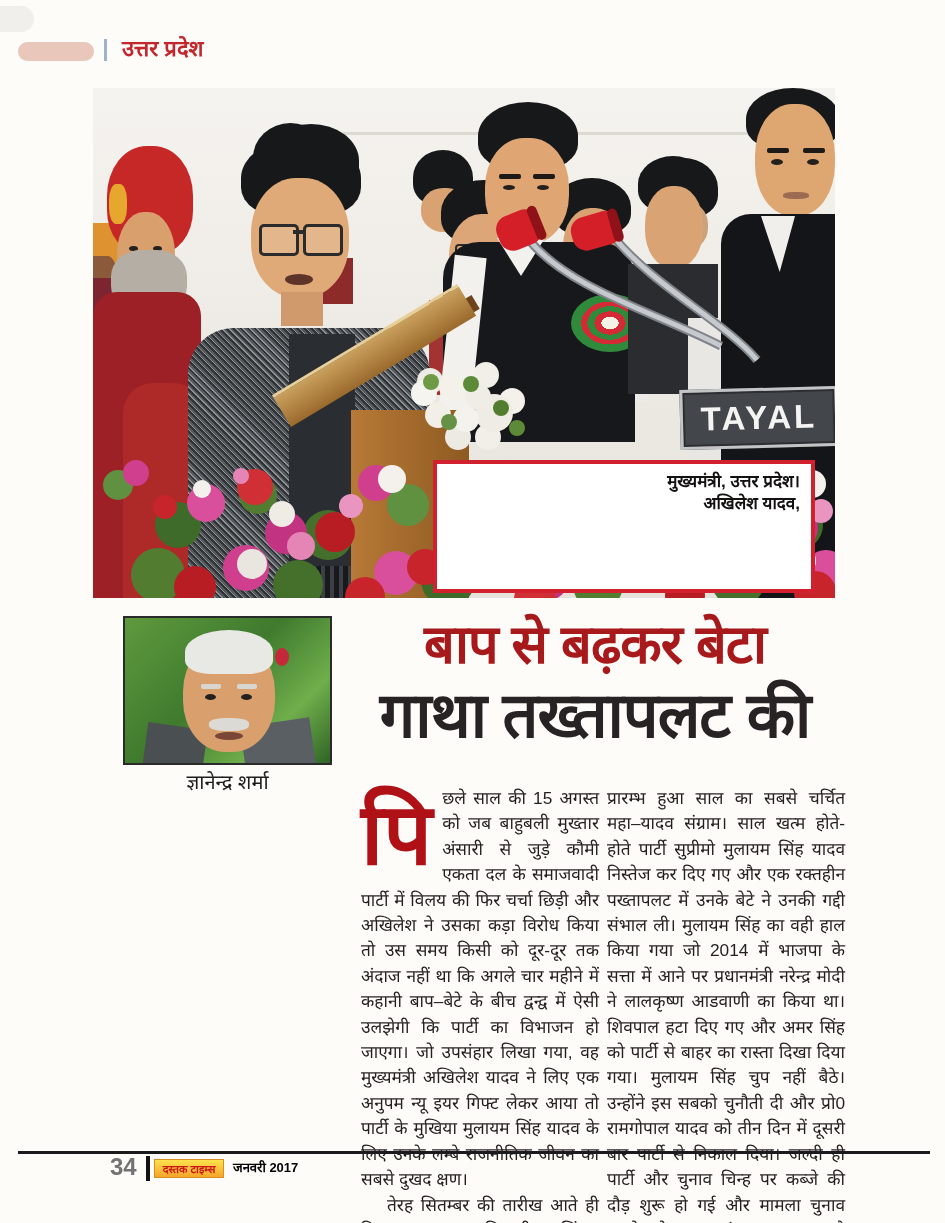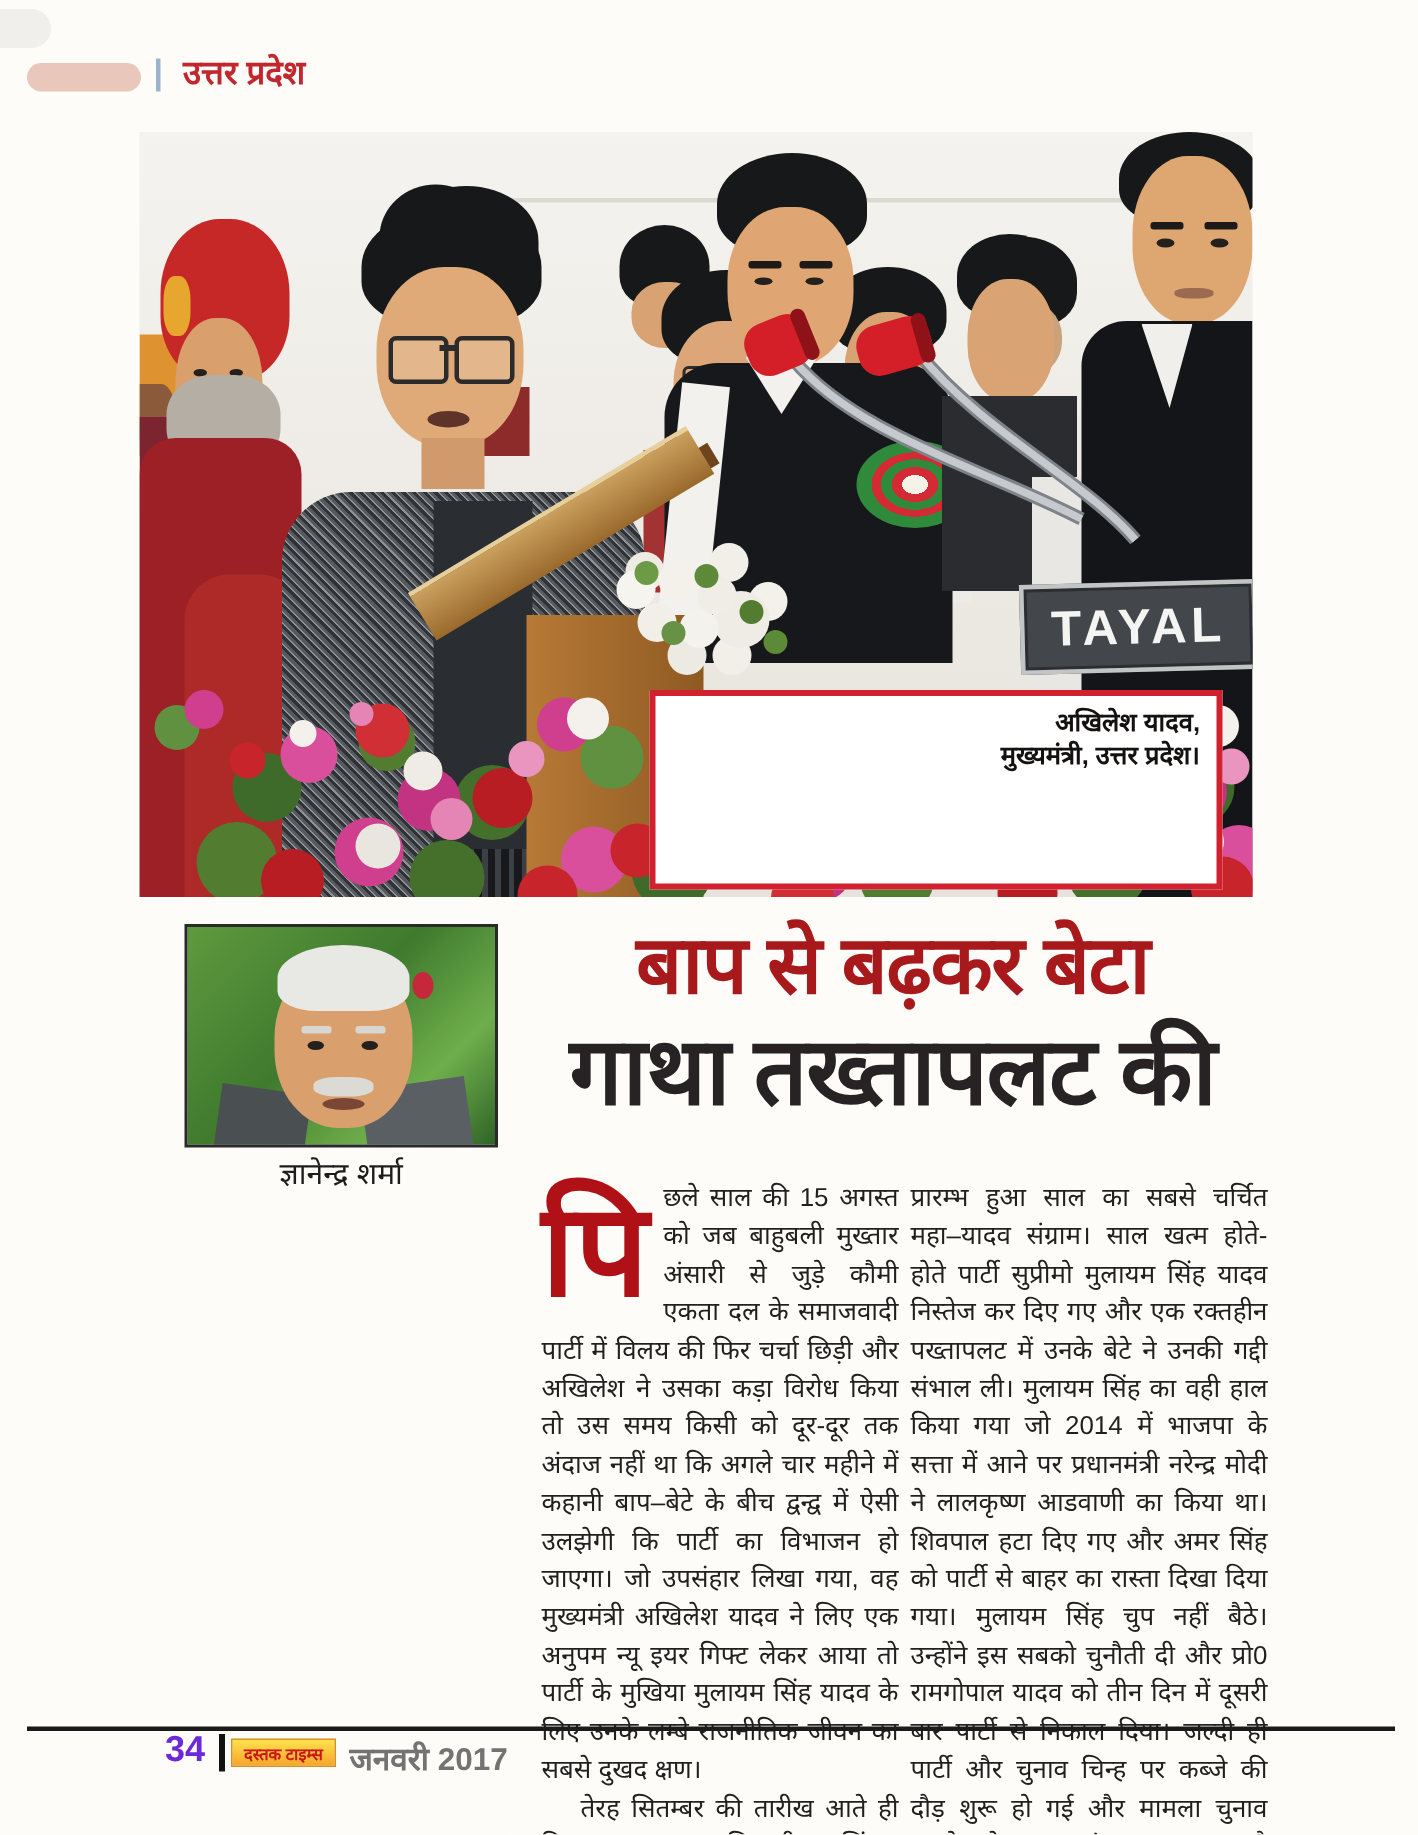--- a/index.html
+++ b/index.html
@@ -34,25 +34,25 @@
   .headline .l2{font-size:63px;line-height:78px;font-weight:bold;color:#272324;letter-spacing:-1px;}
   
   .standfirst{left:100px;top:812px;width:254px;font-size:23.5px;line-height:27.8px;color:#181414;}
   .col{font-size:17.3px;line-height:25.4px;color:#231f1f;text-align:justify;}
   .col2{left:361px;top:786px;width:238px;}
   .col3{left:607px;top:786px;width:238px;}
   .dropcap{float:left;color:#b01116;font-size:86px;line-height:88px;font-weight:bold;margin:4px 10px 0 0;}
   .p2{margin:0;text-indent:26px;}
   
   .f-rule{left:18px;top:1151px;width:912px;height:2.5px;background:#1b1b1b;}
-  .f-num{left:110px;top:1153px;font-size:24px;font-weight:bold;color:#6d28d9;}
+  .f-num{left:110px;top:1153px;font-size:24px;font-weight:bold;color:#737373;}
   .f-bar{left:146px;top:1156px;width:4px;height:25px;background:#121212;}
   .f-logo{left:154px;top:1159px;width:68px;height:17px;background:linear-gradient(#ffe14d,#f6a62a);border:1px solid #d78f1e;display:flex;align-items:center;justify-content:center;}
   .f-logo span{font-size:11px;font-weight:bold;color:#cc1516;}
-  .f-date{left:233px;top:1158px;font-size:21px;font-weight:bold;color:#737373;}
+  .f-date{left:233px;top:1158px;font-size:13px;font-weight:bold;color:#000000;}
 </style>
 </head>
 <body>
 
 <div class="page">
 
   <div class="abs hdr-ghost"></div>
   <div class="abs hdr-pill"></div>
   <div class="abs hdr-sep"></div>
   <div class="abs hdr-label">उत्तर प्रदेश</div>
@@ -170,22 +170,22 @@
       <div class="abs" style="left:60px;top:55px;width:24px;height:24px;border-radius:50%;background:#c8242c;box-shadow:90px -20px 0 6px #d02f36,170px 25px 0 8px #b81d24,260px 60px 0 6px #c8242c,350px -5px 0 7px #d02f36,440px 50px 0 8px #b81d24,540px 0px 0 6px #c8242c,620px 45px 0 8px #d02f36,30px 80px 0 9px #b81d24,200px 90px 0 8px #c8242c,370px 92px 0 9px #d02f36,520px 88px 0 8px #b81d24,650px 85px 0 9px #c8242c;"></div>
       <div class="abs" style="left:100px;top:40px;width:18px;height:18px;border-radius:50%;background:#f4f1ec;box-shadow:80px 25px 0 4px #efece6,190px -10px 0 5px #f4f1ec,300px 35px 0 4px #e9e6e0,410px 0px 0 5px #f4f1ec,520px 30px 0 4px #efece6,610px -5px 0 5px #f4f1ec,50px 75px 0 6px #e9e6e0,250px 80px 0 5px #f4f1ec,450px 78px 0 6px #efece6,600px 72px 0 5px #f4f1ec;"></div>
       <div class="abs" style="left:140px;top:28px;width:16px;height:16px;border-radius:50%;background:#e585b5;box-shadow:110px 30px 0 4px #ea95c0,230px 5px 0 5px #e585b5,340px 40px 0 4px #ea95c0,470px 10px 0 5px #e585b5,580px 35px 0 4px #ea95c0,60px 70px 0 6px #e585b5,310px 75px 0 5px #ea95c0,540px 70px 0 6px #e585b5;"></div>
     </div>
 
     <div class="abs tayal">
       <span>TAYAL</span>
     </div>
 
     <div class="abs quote-box">
+      <div class="quote-attr">मुख्यमंत्री, उत्तर प्रदेश।</div>
       <div class="quote-attr">अखिलेश यादव,</div>
-      <div class="quote-attr">मुख्यमंत्री, उत्तर प्रदेश।</div>
     </div>
   </div>
 
   <div class="abs author-card">
     <div class="abs" style="left:150px;top:30px;width:14px;height:18px;border-radius:50%;background:#c4283a;"></div>
     <div class="abs" style="left:20px;top:108px;width:60px;height:45px;background:#4a4f52;transform:rotate(8deg);"></div>
     <div class="abs" style="left:118px;top:104px;width:70px;height:50px;background:#5a5f63;transform:rotate(-8deg);"></div>
     <div class="abs" style="left:58px;top:22px;width:92px;height:112px;background:#d9a06e;border-radius:46%;">
       <div class="abs" style="left:2px;top:-10px;width:88px;height:44px;background:#e8e8e4;border-radius:50% 50% 30% 30%;"></div>
       <div class="brow" style="left:18px;top:44px;width:20px;height:5px;background:#d8d6d0;"></div>

